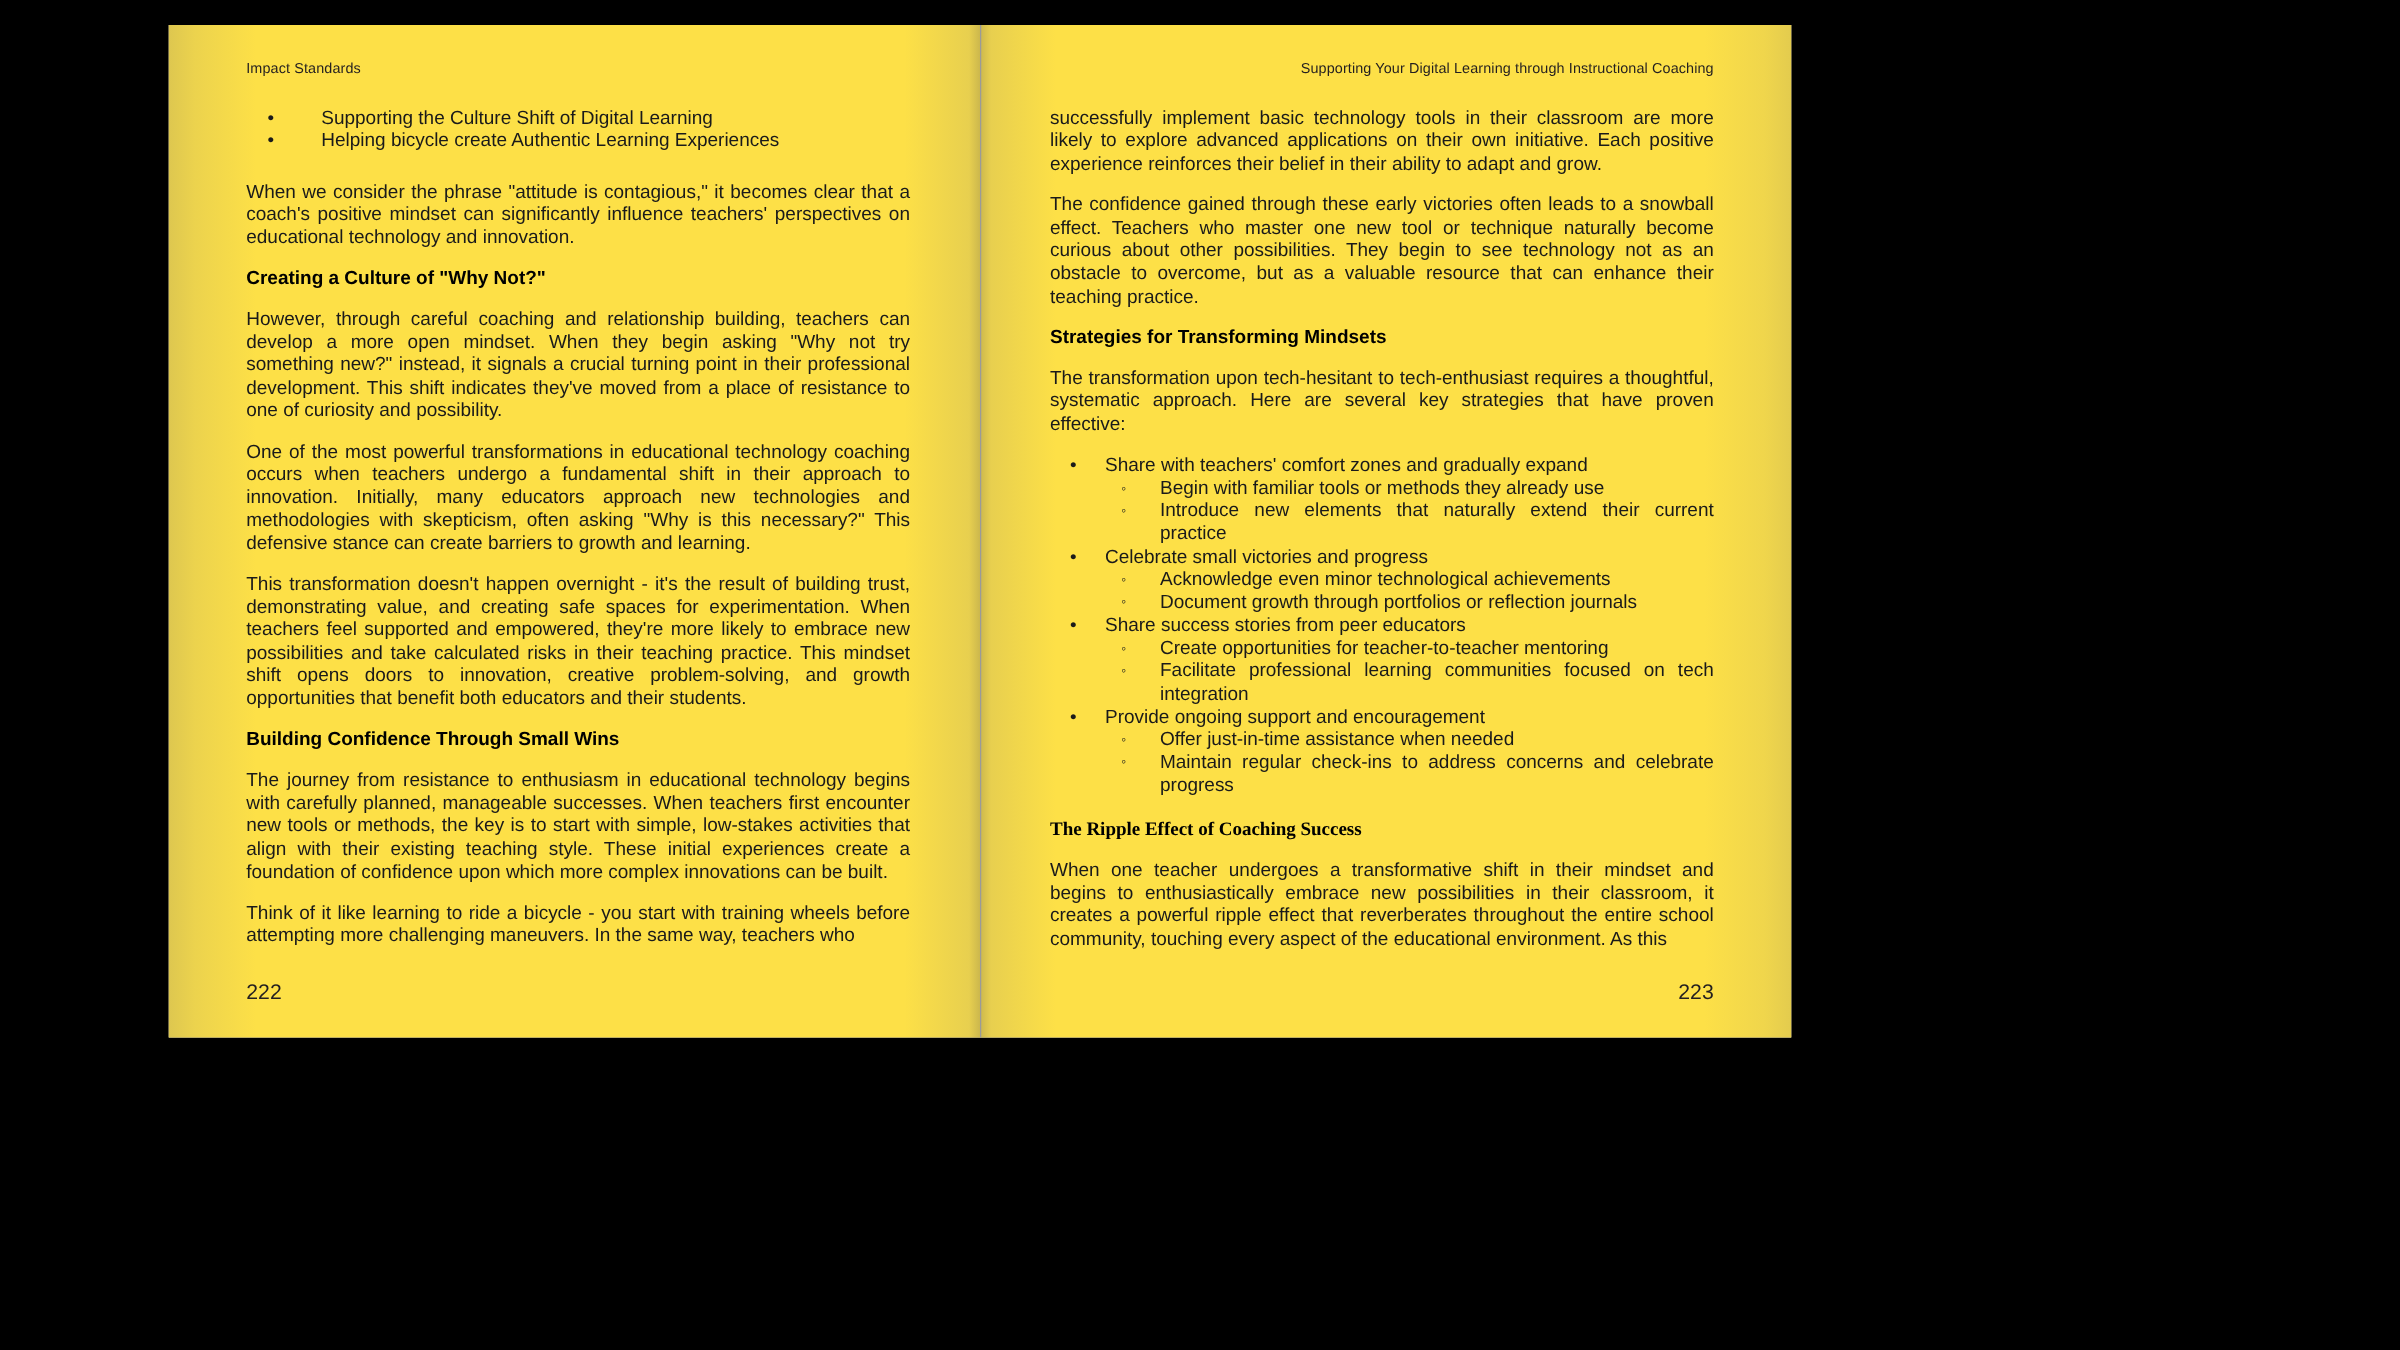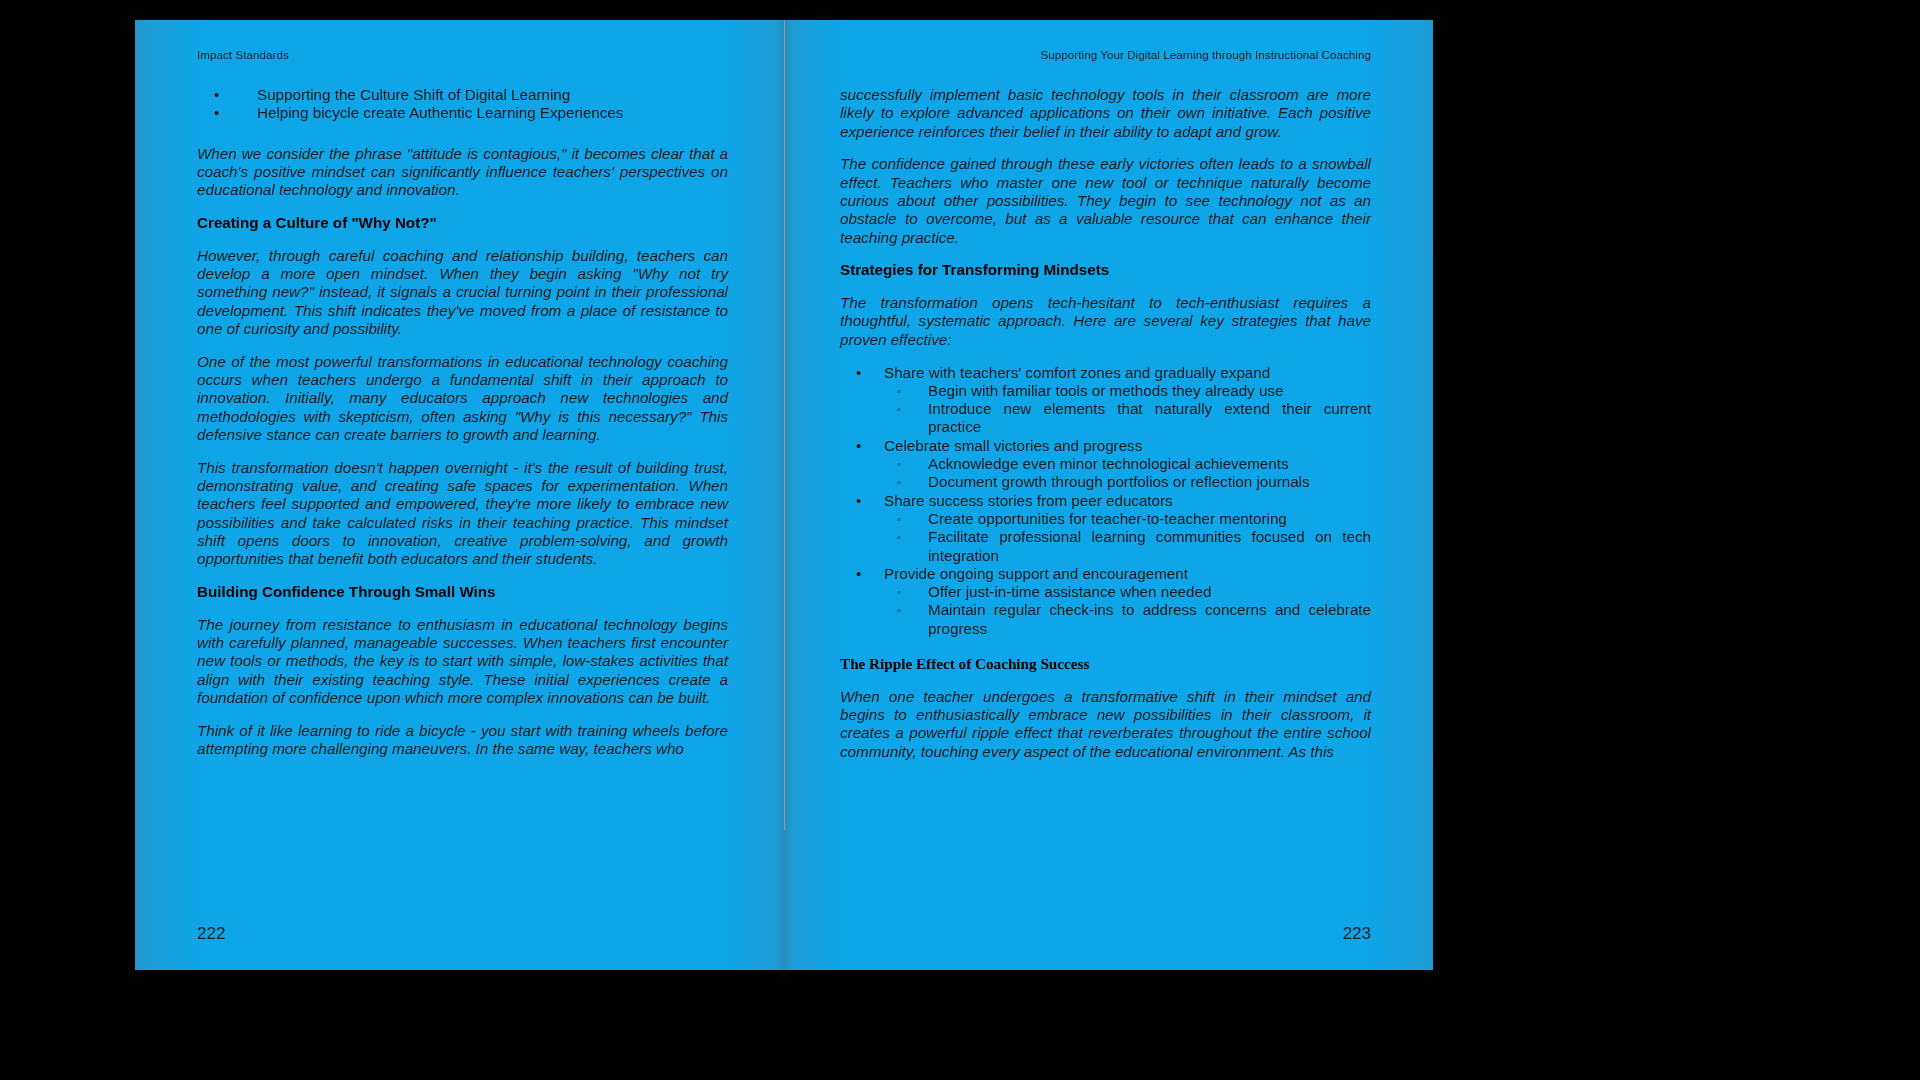--- a/index.html
+++ b/index.html
@@ -21,22 +21,22 @@
     top: 20px;
     width: 1298px;
     height: 810px;
     display: flex;
     background: #ffffff;
   }
 
   .page {
     position: relative;
     width: 649px;
-    height: 950px;
-    background: #0ea5e9;
+    height: 810px;
+    background: #fde047;
     box-sizing: border-box;
   }
 
   
   .page.left::after {
     content: "";
     position: absolute;
     top: 0;
     right: 0;
     width: 110px;
@@ -111,21 +111,20 @@
   .running-header.left-align { text-align: left; }
   .running-header.right-align { text-align: right; }
 
   p.body {
     font-size: 15.2px;
     line-height: 18.3px;
     color: #1a1a1a;
     text-align: justify;
     margin: 0 0 14.5px 0;
     hyphens: none;
-    font-style: italic;
   }
   p.body.last { margin-bottom: 16px; }
 
   h2.heading {
     font-size: 15.2px;
     line-height: 18.3px;
     font-weight: bold;
     color: #000000;
     margin: 0 0 14.5px 0;
     text-align: left;
@@ -227,21 +226,21 @@
 
   <div class="spine"></div>
 
   <div class="page right">
     <div class="content">
       <div class="running-header right-align">Supporting Your Digital Learning through Instructional Coaching</div>
 
       <p class="body">successfully implement basic technology tools in their classroom are more likely to explore advanced applications on their own initiative. Each positive experience reinforces their belief in their ability to adapt and grow.</p>
       <p class="body">The confidence gained through these early victories often leads to a snowball effect. Teachers who master one new tool or technique naturally become curious about other possibilities. They begin to see technology not as an obstacle to overcome, but as a valuable resource that can enhance their teaching practice.</p>
       <h2 class="heading">Strategies for Transforming Mindsets</h2>
-      <p class="body">The transformation opens tech-hesitant to tech-enthusiast requires a thoughtful, systematic approach. Here are several key strategies that have proven effective:</p>
+      <p class="body">The transformation upon tech-hesitant to tech-enthusiast requires a thoughtful, systematic approach. Here are several key strategies that have proven effective:</p>
 
       <ul class="bullets">
         <li class="l1">
           <span class="marker">•</span>
           <span>Share with teachers' comfort zones and gradually expand</span>
           <ul class="sub">
             <li class="l2">
               <span class="marker">◦</span>
               <span>Begin with familiar tools or methods they already use</span>
             </li>

